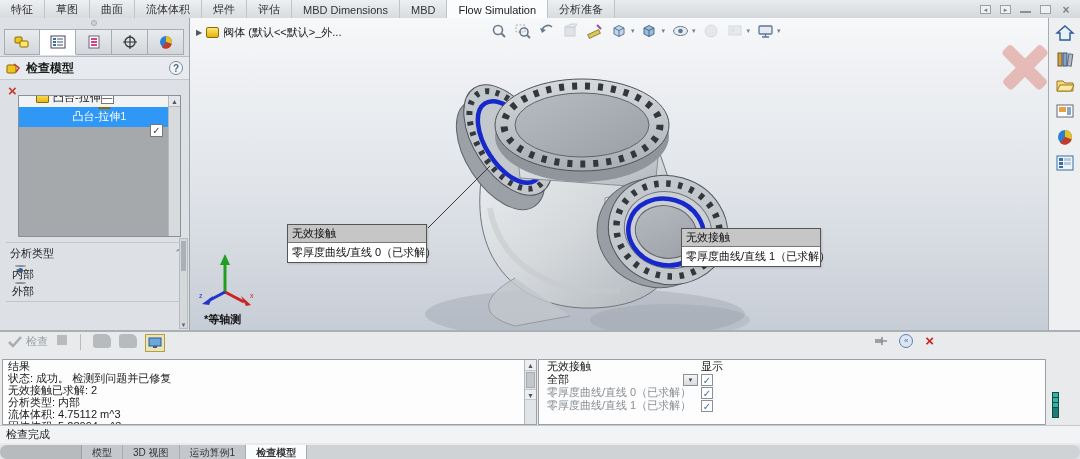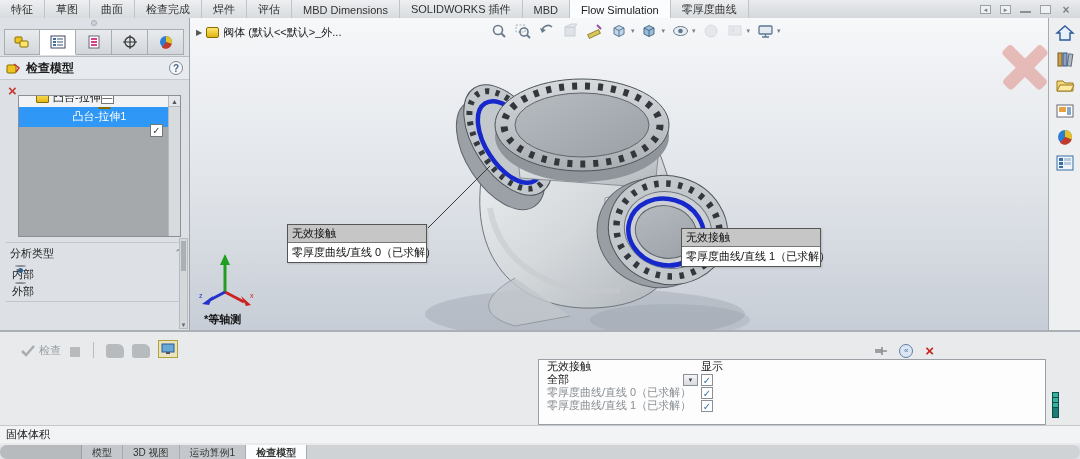--- a/index.html
+++ b/index.html
@@ -62,21 +62,21 @@
 #callout-1{left:97px;top:206px;}
 #callout-2{left:491px;top:210px;}
 #triad{position:absolute;left:8px;top:232px;}
 
 
 #task-pane{position:absolute;left:1048px;top:18px;width:32px;height:312px;background:#edeff1;border-left:1px solid #a8acb0;}
 .tp-icon{width:24px;height:22px;margin:4px auto 2px auto;display:flex;align-items:center;justify-content:center;border:1px solid transparent;}
 
 
 #bottom-panel{position:absolute;left:0;top:330px;width:1080px;height:115px;background:#e8eaec;border-top:2px solid #aab0b6;}
-#bp-toolbar{position:absolute;left:0;top:2px;width:948px;height:24px;display:flex;align-items:flex-end;padding-left:21px;gap:8px;}
+#bp-toolbar{position:absolute;left:0;top:2px;width:948px;height:24px;display:flex;align-items:flex-start;padding-left:8px;gap:8px;}
 .bp-ico{display:flex;align-items:center;gap:4px;color:#9aa0a5;}
 .bp-sep{width:1px;height:16px;background:#b8bcc0;margin:0 4px;}
 .bp-blob{width:18px;height:14px;background:#b7bbbe;border-radius:3px 6px 3px 3px;}
 #bp-display-toggle{width:20px;height:18px;border:1px solid #b3a132;background:#e9e3c2;display:flex;align-items:center;justify-content:center;}
 #bp-right-icons{margin-left:auto;display:flex;align-items:center;gap:12px;padding-right:14px;}
 #bp-collapse{width:14px;height:14px;border-radius:50%;border:1px solid #5b7fae;background:#dbe6f2;color:#4a72a8;font-size:8px;line-height:12px;text-align:center;}
 #bp-close{color:#cc2222;font-size:15px;font-weight:bold;line-height:14px;}
 .bp-box{position:absolute;top:27px;height:66px;background:#fdfdfd;border:1px solid #9aa0a5;overflow:hidden;}
 #results-box{left:2px;width:535px;}
 #contacts-box{left:538px;width:508px;}
@@ -111,42 +111,39 @@
     <div class="menu-tab" style="">
         <span>特征</span>
       </div>
       <div class="menu-tab" style="">
         <span>草图</span>
       </div>
       <div class="menu-tab" style="">
         <span>曲面</span>
       </div>
       <div class="menu-tab" style="">
-        <span>检查完成</span>
+        <span>流体体积</span>
       </div>
       <div class="menu-tab" style="">
         <span>焊件</span>
       </div>
       <div class="menu-tab" style="">
         <span>评估</span>
       </div>
       <div class="menu-tab" style="">
         <span>MBD Dimensions</span>
-      </div>
-      <div class="menu-tab" style="">
-        <span>SOLIDWORKS 插件</span>
       </div>
       <div class="menu-tab" style="">
         <span>MBD</span>
       </div>
       <div class="menu-tab active" style="">
         <span>Flow Simulation</span>
       </div>
       <div class="menu-tab" style="">
-        <span>零厚度曲线</span>
+        <span>分析准备</span>
       </div>
     <div id="win-controls">
       <span class="wc">◂</span>
       <span class="wc">▸</span>
       <span class="wc min"></span>
       <span class="wc"></span>
       <span class="wc close">×</span>
     </div>
   </div>
 
@@ -481,20 +478,33 @@
       <span id="bp-right-icons">
         <svg width="14" height="12" viewBox="0 0 14 12">
             <rect x="2" y="4" width="7" height="4" fill="#9aa0a5"></rect>
             <path d="M9 2 V10 M9 6 H14" stroke="#8a9096" stroke-width="1.6"></path>
           </svg>
         <span id="bp-collapse">«</span>
         <span id="bp-close">×</span>
       </span>
     </div>
 
+    <div class="bp-box" id="results-box">
+      <div class="res-line" style="font-weight:normal">结果</div>
+      <div class="res-line" style="">状态: 成功。 检测到问题并已修复</div>
+        <div class="res-line" style="">无效接触已求解: 2</div>
+        <div class="res-line" style="">分析类型: 内部</div>
+        <div class="res-line" style="">流体体积: 4.75112  m^3</div>
+        <div class="res-line" style="">固体体积: 5.28094  m^3</div>
+      <div id="results-scroll">
+        <span class="arr">▲</span>
+        <span class="thumb"></span>
+        <span class="arr" style="border-top:1px solid #c5c9cc">▼</span>
+      </div>
+    </div>
 
     <div class="bp-box" id="contacts-box">
       <div class="contact-head">
         <span style="width:136px">无效接触</span>
         <span style="margin-left:18px">显示</span>
       </div>
       <div class="contact-row all-row">
         <span class="lbl">全部</span>
         <span class="dd-btn">▼</span>
         <span class="cb checked"></span>
@@ -509,21 +519,21 @@
         <span style="width:18px"></span>
         <span class="cb checked"></span>
       </div>
     </div>
 
     <div id="teal-scroll">
         <i></i>
         <i></i>
         <i></i>
       </div>
-    <div id="bp-status">固体体积</div>
+    <div id="bp-status">检查完成</div>
   </div>
 
   <div id="bottom-tabs">
     <div id="tab-scroll-zone"></div>
     <div class="doc-tab" style=""><span>模型</span></div>
       <div class="doc-tab" style=""><span>3D 视图</span></div>
       <div class="doc-tab" style=""><span>运动算例1</span></div>
       <div class="doc-tab active" style=""><span>检查模型</span></div>
   </div>
 

